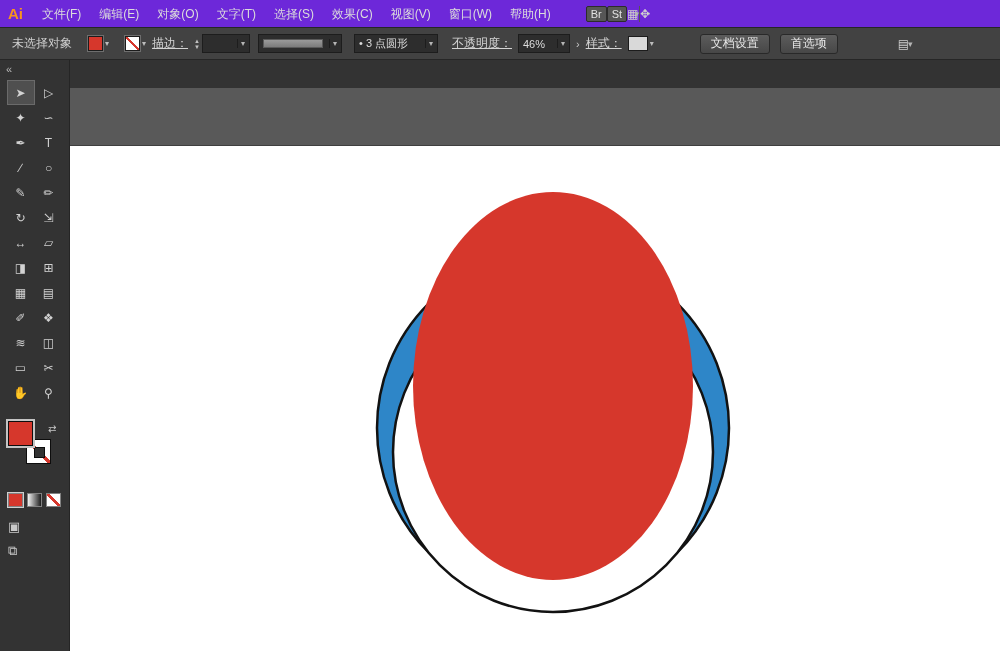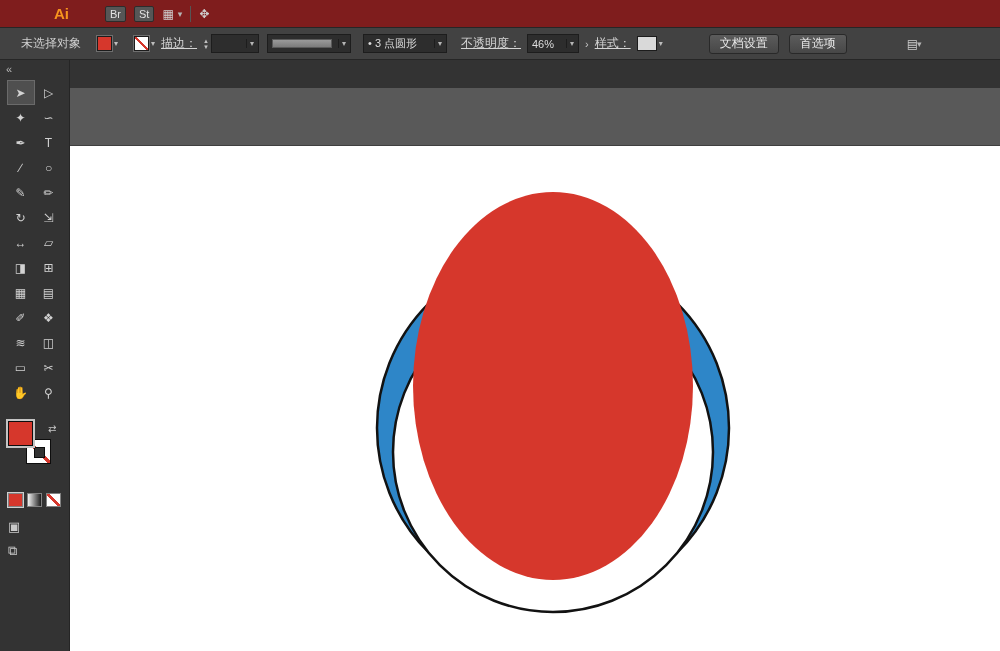--- a/index.html
+++ b/index.html
@@ -2,32 +2,32 @@
 <html><head>
 <meta charset="utf-8">
 <style>
   * { box-sizing: border-box; margin: 0; padding: 0; }
   html,body { width:1000px; height:651px; }
   body { font-family: "Liberation Sans", "DejaVu Sans", sans-serif; }
   .app { position:relative; width:1000px; height:651px; background:#333; overflow:hidden; font-size:12px; color:#d8d8d8; }
   button { background:none; border:none; font:inherit; color:inherit; cursor:default; }
 
   
-  .menubar { position:absolute; top:0; left:0; right:0; height:28px; background:#7f1d1d; border-bottom:1px solid #262626; display:flex; align-items:center;padding-left:46px; }
+  .menubar { position:absolute; top:0; left:0; right:0; height:28px; background:#6d28d9; border-bottom:1px solid #262626; display:flex; align-items:center; }
   .ai-logo { padding:0 10px 0 8px; font-weight:bold; font-size:15px; color:#f7941e; }
   .menu-items { display:flex; height:100%; align-items:center; }
   .menu-item { padding:0 9px; line-height:28px; color:#dcdcdc; }
-  .menubar-right { display:flex; align-items:center; margin-left:26px; gap:8px; }
+  .menubar-right { display:flex; align-items:center; margin-left:26px; }
   .chip { background:#565656; border:1px solid #2c2c2c; border-radius:2px; font-size:11px; padding:1px 4px; color:#e2e2e2; }
   .mb-icon { color:#cfcfcf; font-size:12px; }
   .mb-chevron { color:#b5b5b5; font-size:9px; margin-left:-4px; }
   .mb-divider { width:1px; height:16px; background:#555; }
 
   
-  .controlbar { position:absolute; top:28px; left:0; right:0; height:32px; background:#424242; border-bottom:1px solid #262626; display:flex; align-items:center; padding-left:21px; }
+  .controlbar { position:absolute; top:28px; left:0; right:0; height:32px; background:#424242; border-bottom:1px solid #262626; display:flex; align-items:center; padding-left:12px; }
   .cb-label { color:#cfcfcf; }
   .cb-link { color:#d4d4d4; text-decoration:underline; }
   .cb-swatch { width:15px; height:15px; border:1px solid #1c1c1c; box-shadow:0 0 0 1px #6e6e6e; }
   .cb-swatch.fillred { background:#d6372c; margin-left:16px; }
   .cb-swatch.strokenone { background:linear-gradient(to top right,#fff 44%,#d6372c 44%,#d6372c 56%,#fff 56%); margin-left:10px; }
   .cb-chevron { font-size:8px; color:#bdbdbd; margin:0 6px 0 2px; }
   .stepper { display:flex; flex-direction:column; justify-content:center; margin:0 2px 0 6px; }
   .stepper span { font-size:6px; line-height:6px; color:#c2c2c2; }
   .well { height:19px; background:#2d2d2d; border:1px solid #1d1d1d; display:flex; align-items:center; color:#ddd; font-size:11px; padding:0 4px; }
   .well .wv { flex:1; }
@@ -79,20 +79,31 @@
   .artboard { position:absolute; top:57px; left:0; right:0; bottom:0; background:#fff; border-top:1px solid #3f3f3f; }
   .artwork-svg { position:absolute; inset:0; width:100%; height:100%; }
 </style>
 </head>
 <body>
 
 <div class="app">
 
   <div class="menubar">
     <span class="ai-logo">Ai</span>
+    <div class="menu-items">
+        <span class="menu-item">文件(F)</span>
+        <span class="menu-item">编辑(E)</span>
+        <span class="menu-item">对象(O)</span>
+        <span class="menu-item">文字(T)</span>
+        <span class="menu-item">选择(S)</span>
+        <span class="menu-item">效果(C)</span>
+        <span class="menu-item">视图(V)</span>
+        <span class="menu-item">窗口(W)</span>
+        <span class="menu-item">帮助(H)</span>
+      </div>
     <div class="menubar-right">
       <button class="chip">Br</button>
       <button class="chip">St</button>
       <button class="mb-icon">▦</button>
       <span class="mb-chevron">▾</span>
       <span class="mb-divider"></span>
       <button class="mb-icon">✥</button>
     </div>
   </div>
 

